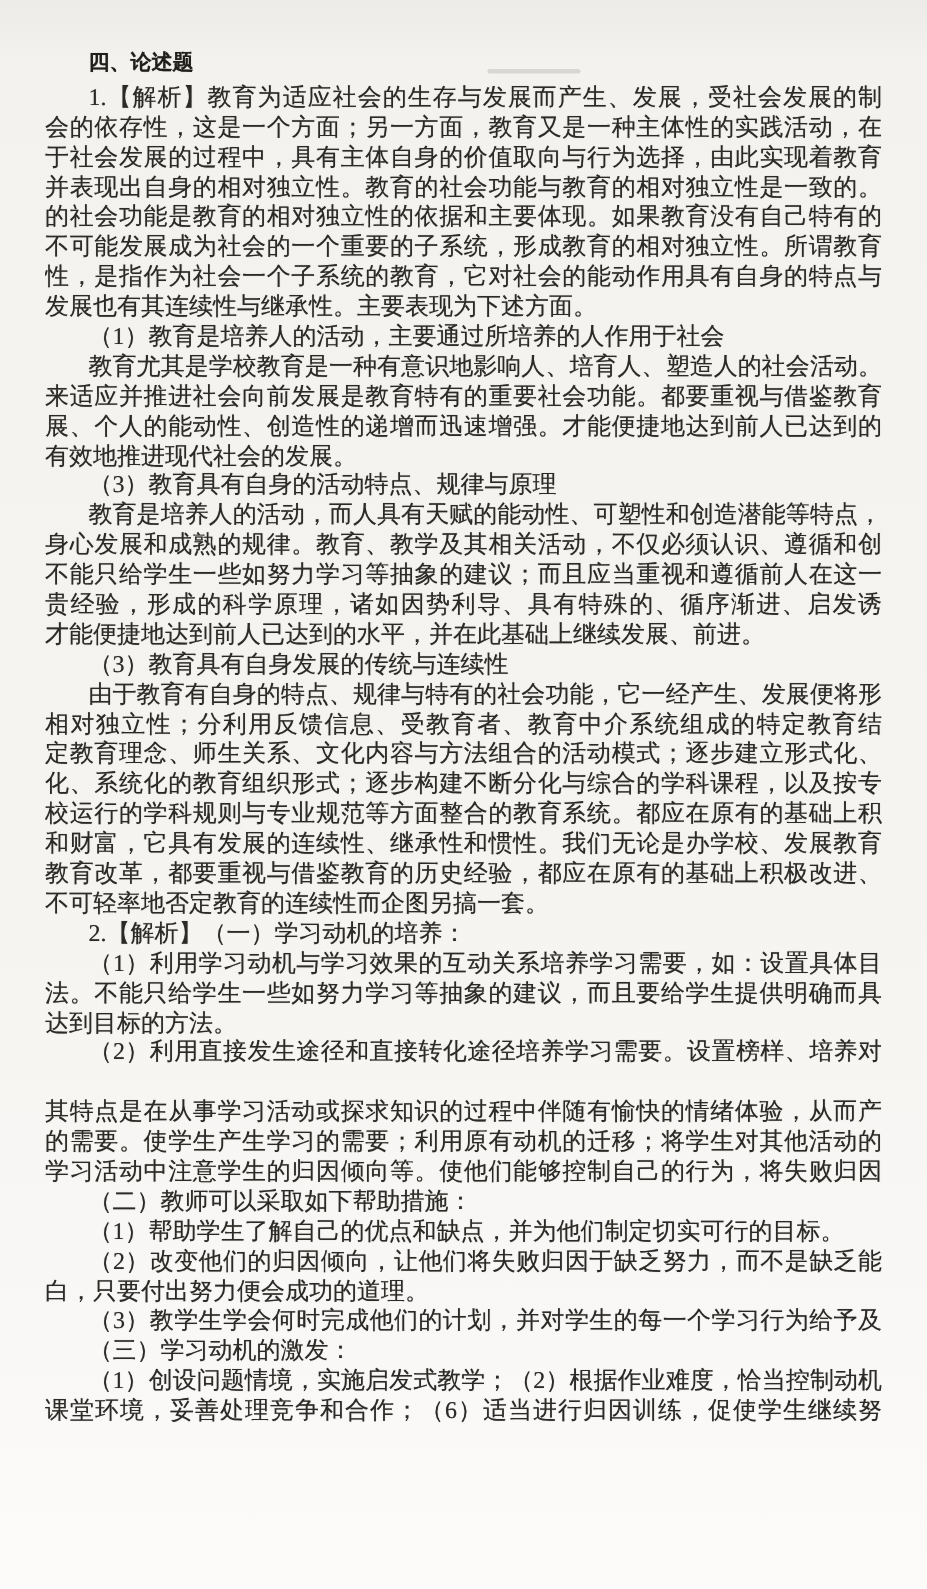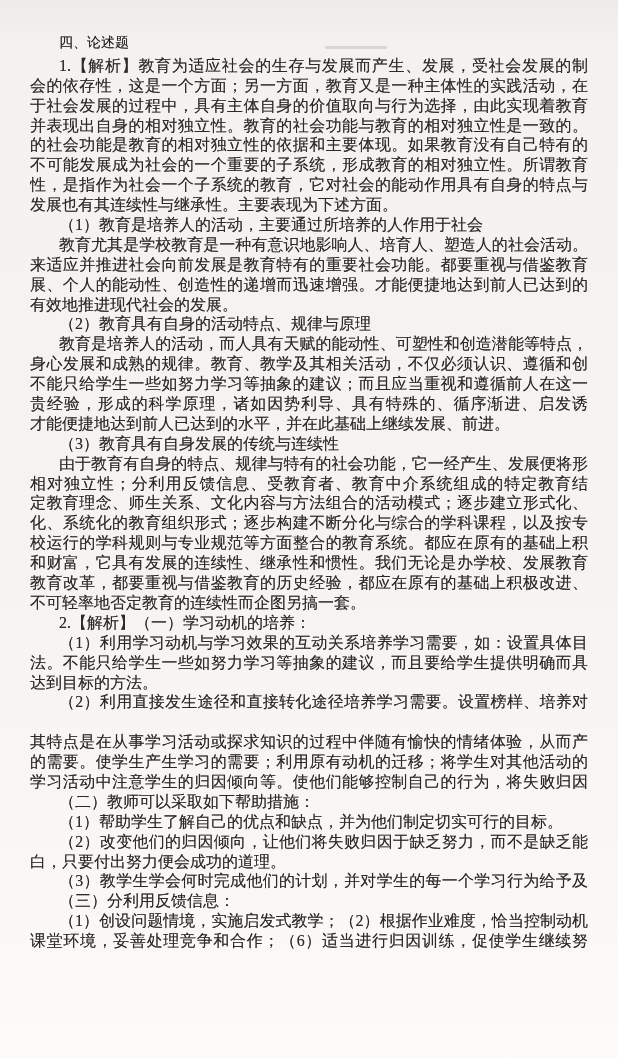--- a/index.html
+++ b/index.html
@@ -23,21 +23,21 @@
     color:#2c2a27;
     text-align:justify;
     text-align-last:left;
     overflow:hidden;
     white-space:normal;
     word-break:break-all;
     text-shadow:0 0 0.5px rgba(45,43,40,0.55);
   }
   .line.fill { text-align-last:justify; }
   .line.indent { padding-left:29px; }
-  .line.bold { font-weight:normal; font-size:14px; color:#211f1c; }
+  .line.bold { font-weight:bold; font-size:14px; color:#211f1c; }
   .line.blank { }
   .heading-gap { height:3px; }
   .smudge {
     position:absolute;
     left:325px; top:46px;
     width:62px; height:3px;
     background:#c3c1bd;
     border-radius:2px;
     opacity:0.55;
   }
@@ -56,21 +56,21 @@
       <div class="line fill">并表现出自身的相对独立性。教育的社会功能与教育的相对独立性是一致的。可以说，教育</div>
       <div class="line fill">的社会功能是教育的相对独立性的依据和主要体现。如果教育没有自己特有的社会功能，便</div>
       <div class="line fill">不可能发展成为社会的一个重要的子系统，形成教育的相对独立性。所谓教育的相对独立</div>
       <div class="line fill">性，是指作为社会一个子系统的教育，它对社会的能动作用具有自身的特点与规律性，它的</div>
       <div class="line">发展也有其连续性与继承性。主要表现为下述方面。</div>
       <div class="line indent">（1）教育是培养人的活动，主要通过所培养的人作用于社会</div>
       <div class="line indent fill">教育尤其是学校教育是一种有意识地影响人、培育人、塑造人的社会活动。通过培养人</div>
       <div class="line fill">来适应并推进社会向前发展是教育特有的重要社会功能。都要重视与借鉴教育的历史经验</div>
       <div class="line fill">展、个人的能动性、创造性的递增而迅速增强。才能便捷地达到前人已达到的水平，以便</div>
       <div class="line">有效地推进现代社会的发展。</div>
-      <div class="line indent">（2）教育具有自身的活动特点、规律与原理</div>
+      <div class="line indent">（3）教育具有自身的活动特点、规律与原理</div>
       <div class="line indent fill">教育是培养人的活动，而人具有天赋的能动性、可塑性和创造潜能等特点，具有特殊的</div>
       <div class="line fill">身心发展和成熟的规律。教育、教学及其相关活动，不仅必须认识、遵循和创造性地运用这</div>
       <div class="line fill">不能只给学生一些如努力学习等抽象的建议；而且应当重视和遵循前人在这一方面总结的宝</div>
       <div class="line fill">贵经验，形成的科学原理，诸如因势利导、具有特殊的、循序渐进、启发诱导、尊师爱生等，</div>
       <div class="line">才能便捷地达到前人已达到的水平，并在此基础上继续发展、前进。</div>
       <div class="line indent">（3）教育具有自身发展的传统与连续性</div>
       <div class="line indent fill">由于教育有自身的特点、规律与特有的社会功能，它一经产生、发展便将形成和强化其</div>
       <div class="line fill">相对独立性；分利用反馈信息、受教育者、教育中介系统组成的特定教育结构；形成有一</div>
       <div class="line fill">定教育理念、师生关系、文化内容与方法组合的活动模式；逐步建立形式化、班级化、制度</div>
       <div class="line fill">化、系统化的教育组织形式；逐步构建不断分化与综合的学科课程，以及按专业、系、院、</div>
@@ -85,17 +85,17 @@
       <div class="line indent fill">（2）利用直接发生途径和直接转化途径培养学习需要。设置榜样、培养对学习的兴趣。</div>
       <div class="line blank"></div>
       <div class="line fill">其特点是在从事学习活动或探求知识的过程中伴随有愉快的情绪体验，从而产生进一步学习</div>
       <div class="line fill">的需要。使学生产生学习的需要；利用原有动机的迁移；将学生对其他活动的积极性迁移到</div>
       <div class="line fill">学习活动中注意学生的归因倾向等。使他们能够控制自己的行为，将失败归因于缺乏努力和</div>
       <div class="line indent">（二）教师可以采取如下帮助措施：</div>
       <div class="line indent">（1）帮助学生了解自己的优点和缺点，并为他们制定切实可行的目标。</div>
       <div class="line indent fill">（2）改变他们的归因倾向，让他们将失败归因于缺乏努力，而不是缺乏能力，使他们明</div>
       <div class="line">白，只要付出努力便会成功的道理。</div>
       <div class="line indent">（3）教学生学会何时完成他们的计划，并对学生的每一个学习行为给予及时的反馈。</div>
-      <div class="line indent">（三）分利用反馈信息：</div>
+      <div class="line indent">（三）学习动机的激发：</div>
       <div class="line indent fill">（1）创设问题情境，实施启发式教学；（2）根据作业难度，恰当控制动机水平；（3）充</div>
       <div class="line">课堂环境，妥善处理竞争和合作；（6）适当进行归因训练，促使学生继续努力。</div>
     </div>
 </div>
 
 </body></html>

